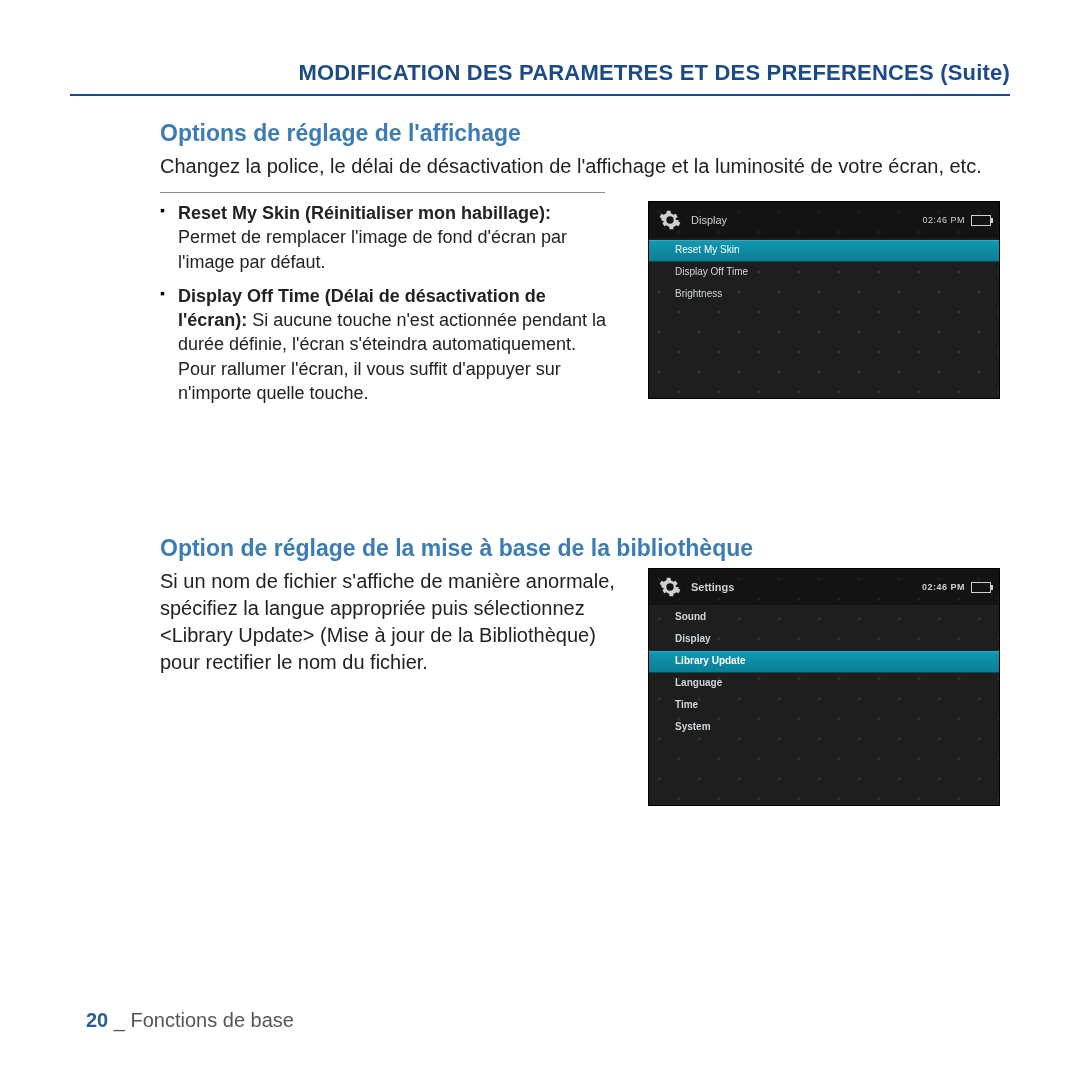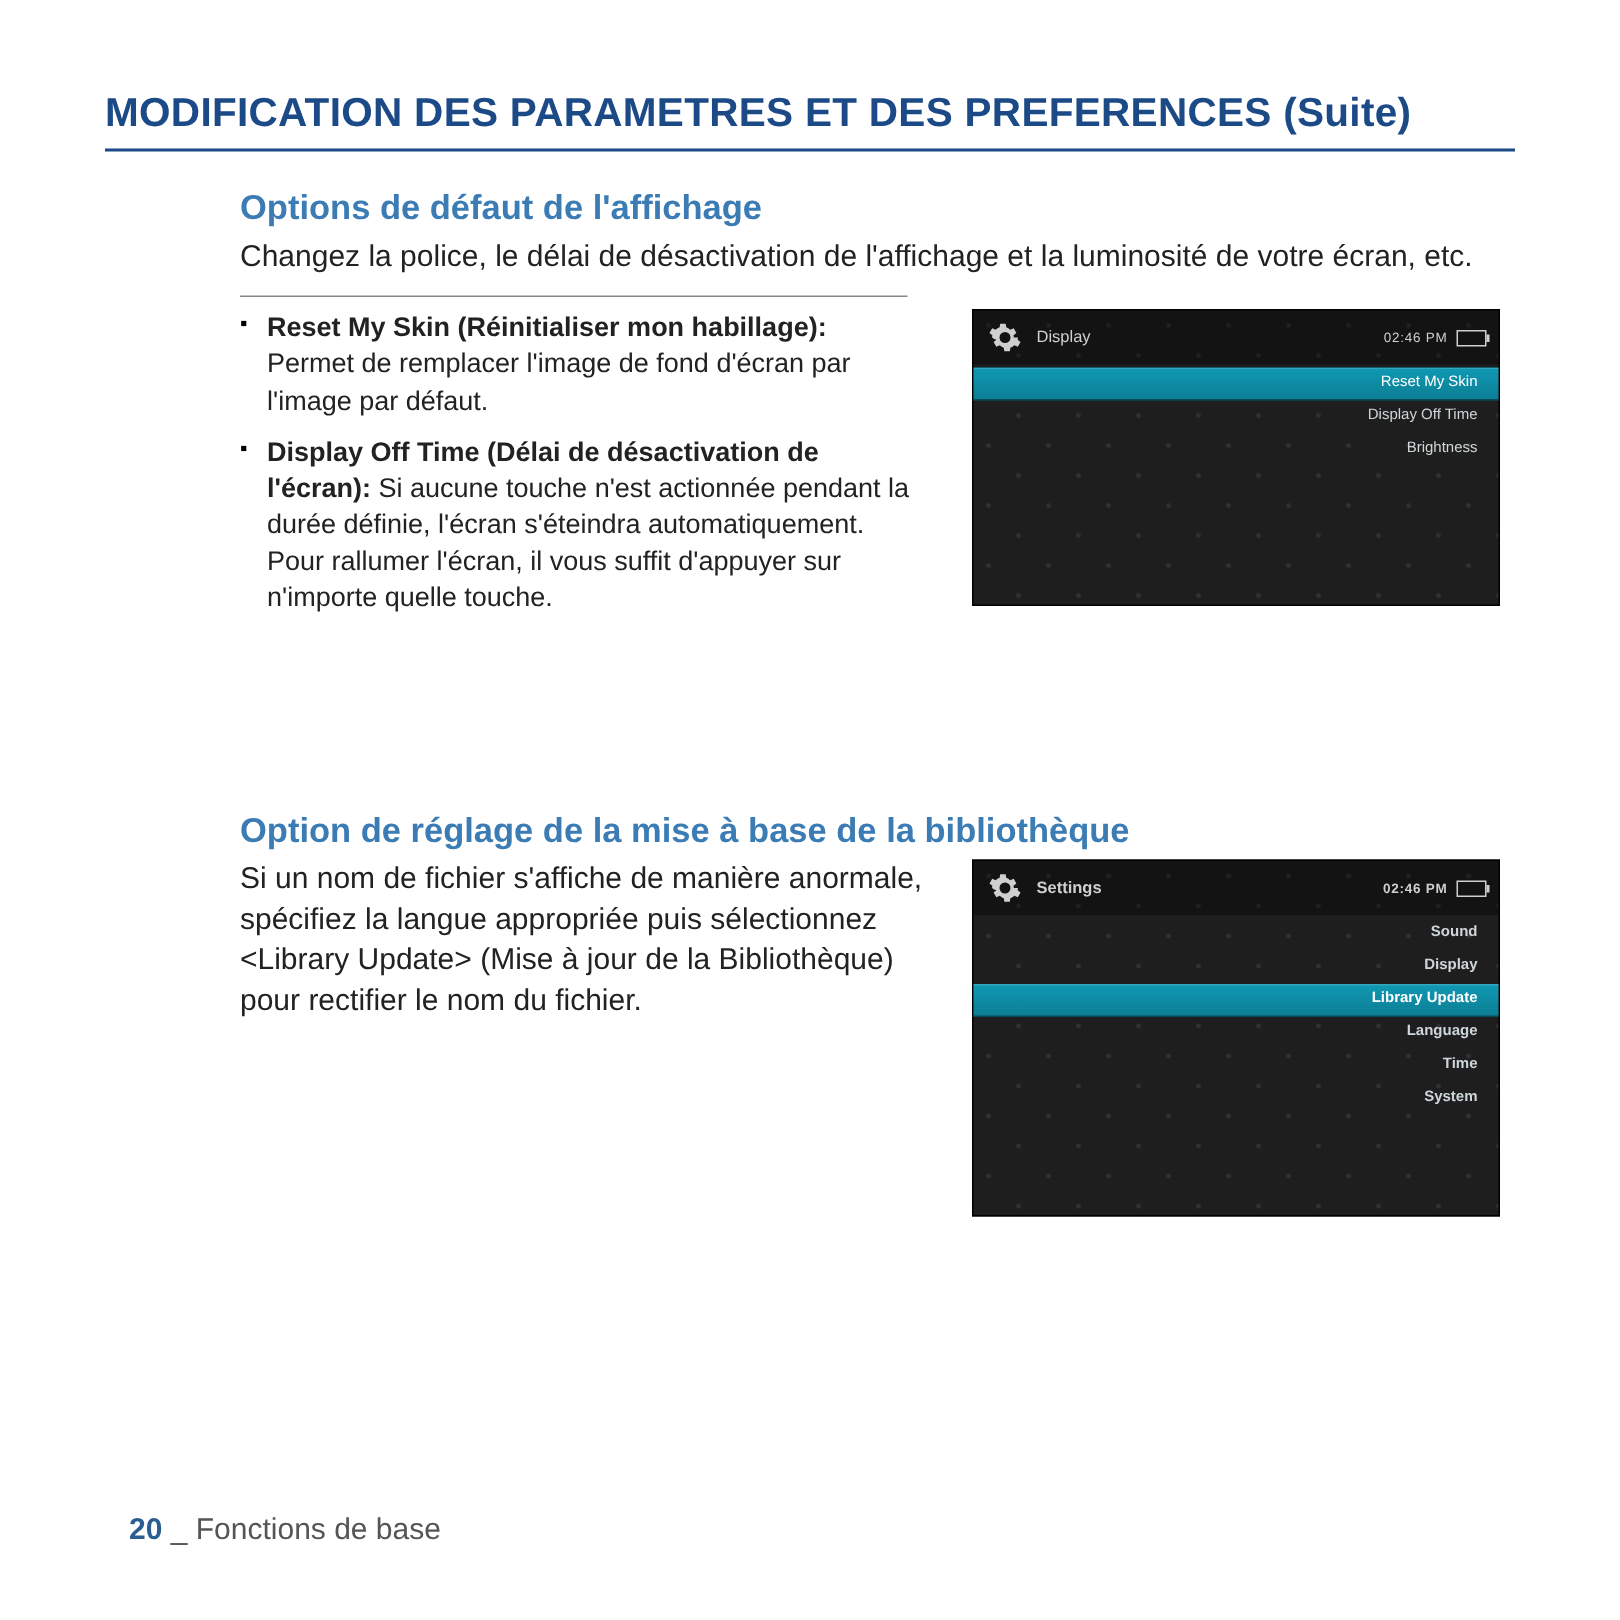--- a/index.html
+++ b/index.html
@@ -13,26 +13,27 @@
   }
   .page {
     box-sizing: border-box;
     width: 1080px;
     height: 1080px;
     padding: 60px 70px 40px 70px;
     position: relative;
   }
   h1.main-title {
     color: #1b4a87;
-    font-size: 27px;
+    font-size: 22px;
     font-weight: bold;
     margin: 0 0 24px 0;
     border-bottom: 2px solid #1b4a87;
     padding-bottom: 8px;
     letter-spacing: 0.2px;
+    text-align: right;
   }
   .content {
     margin-left: 90px;
     margin-right: 10px;
   }
   h2.sub-title {
     color: #3b7cb5;
     font-size: 23px;
     font-weight: bold;
     margin: 10px 0 6px 0;
@@ -90,21 +91,20 @@
     background: #1e1e1e;
     background-image:
       radial-gradient(circle at 10px 10px, #333 1px, transparent 2px),
       radial-gradient(circle at 30px 30px, #333 1px, transparent 2px);
     background-size: 40px 40px;
     border: 1px solid #000;
     color: #e6e6e6;
     font-size: 10px;
     position: relative;
     flex: 0 0 auto;
-    text-align: right;
   }
   .device.tall { height: 236px; font-weight: bold; }
   .dev-header {
     display: flex;
     align-items: center;
     height: 36px;
     padding: 0 8px;
     background: rgba(0,0,0,0.35);
     gap: 8px;
   }
@@ -155,21 +155,21 @@
   .spacer { height: 110px; }
 </style>
 </head>
 <body>
 
 <div class="page">
   <h1 class="main-title">MODIFICATION DES PARAMETRES ET DES PREFERENCES (Suite)</h1>
 
   <div class="content">
 
-    <h2 class="sub-title">Options de défaut de l'affichage</h2>
+    <h2 class="sub-title">Options de réglage de l'affichage</h2>
     <p class="intro">Changez la police, le délai de désactivation de l'affichage et la luminosité de votre écran, etc.</p>
     <hr class="sep">
 
     <div class="row">
       <div class="text-col">
         <ul class="bullets">
           <li class="li-narrow">
             <span class="bold">Reset My Skin (Réinitialiser mon habillage):</span><span> Permet de remplacer l'image de fond d'écran par l'image par défaut.</span>
           </li>
           <li class="li-narrow">

